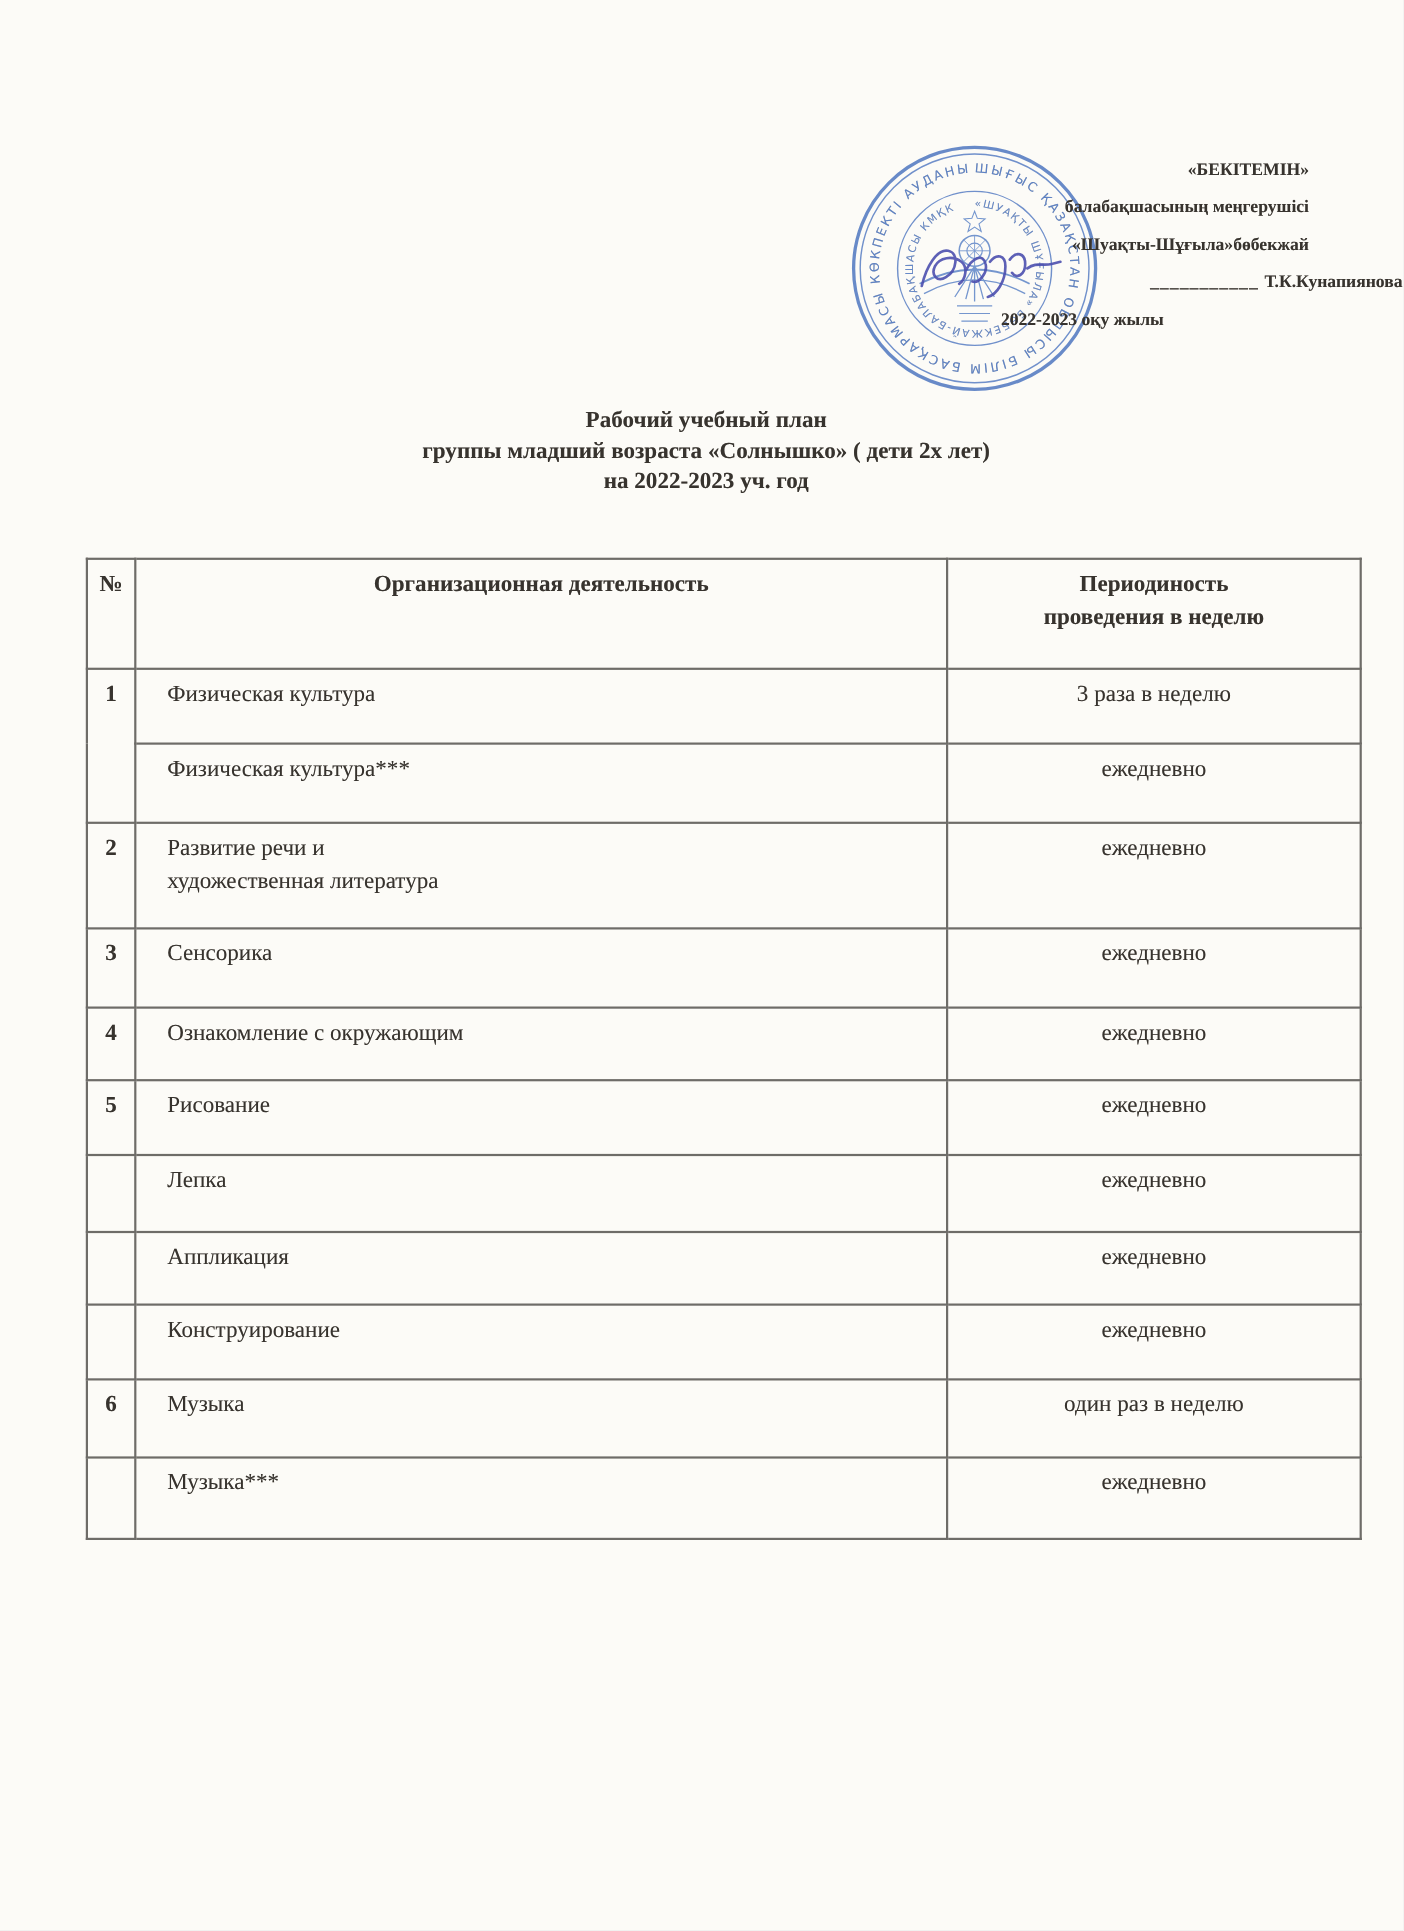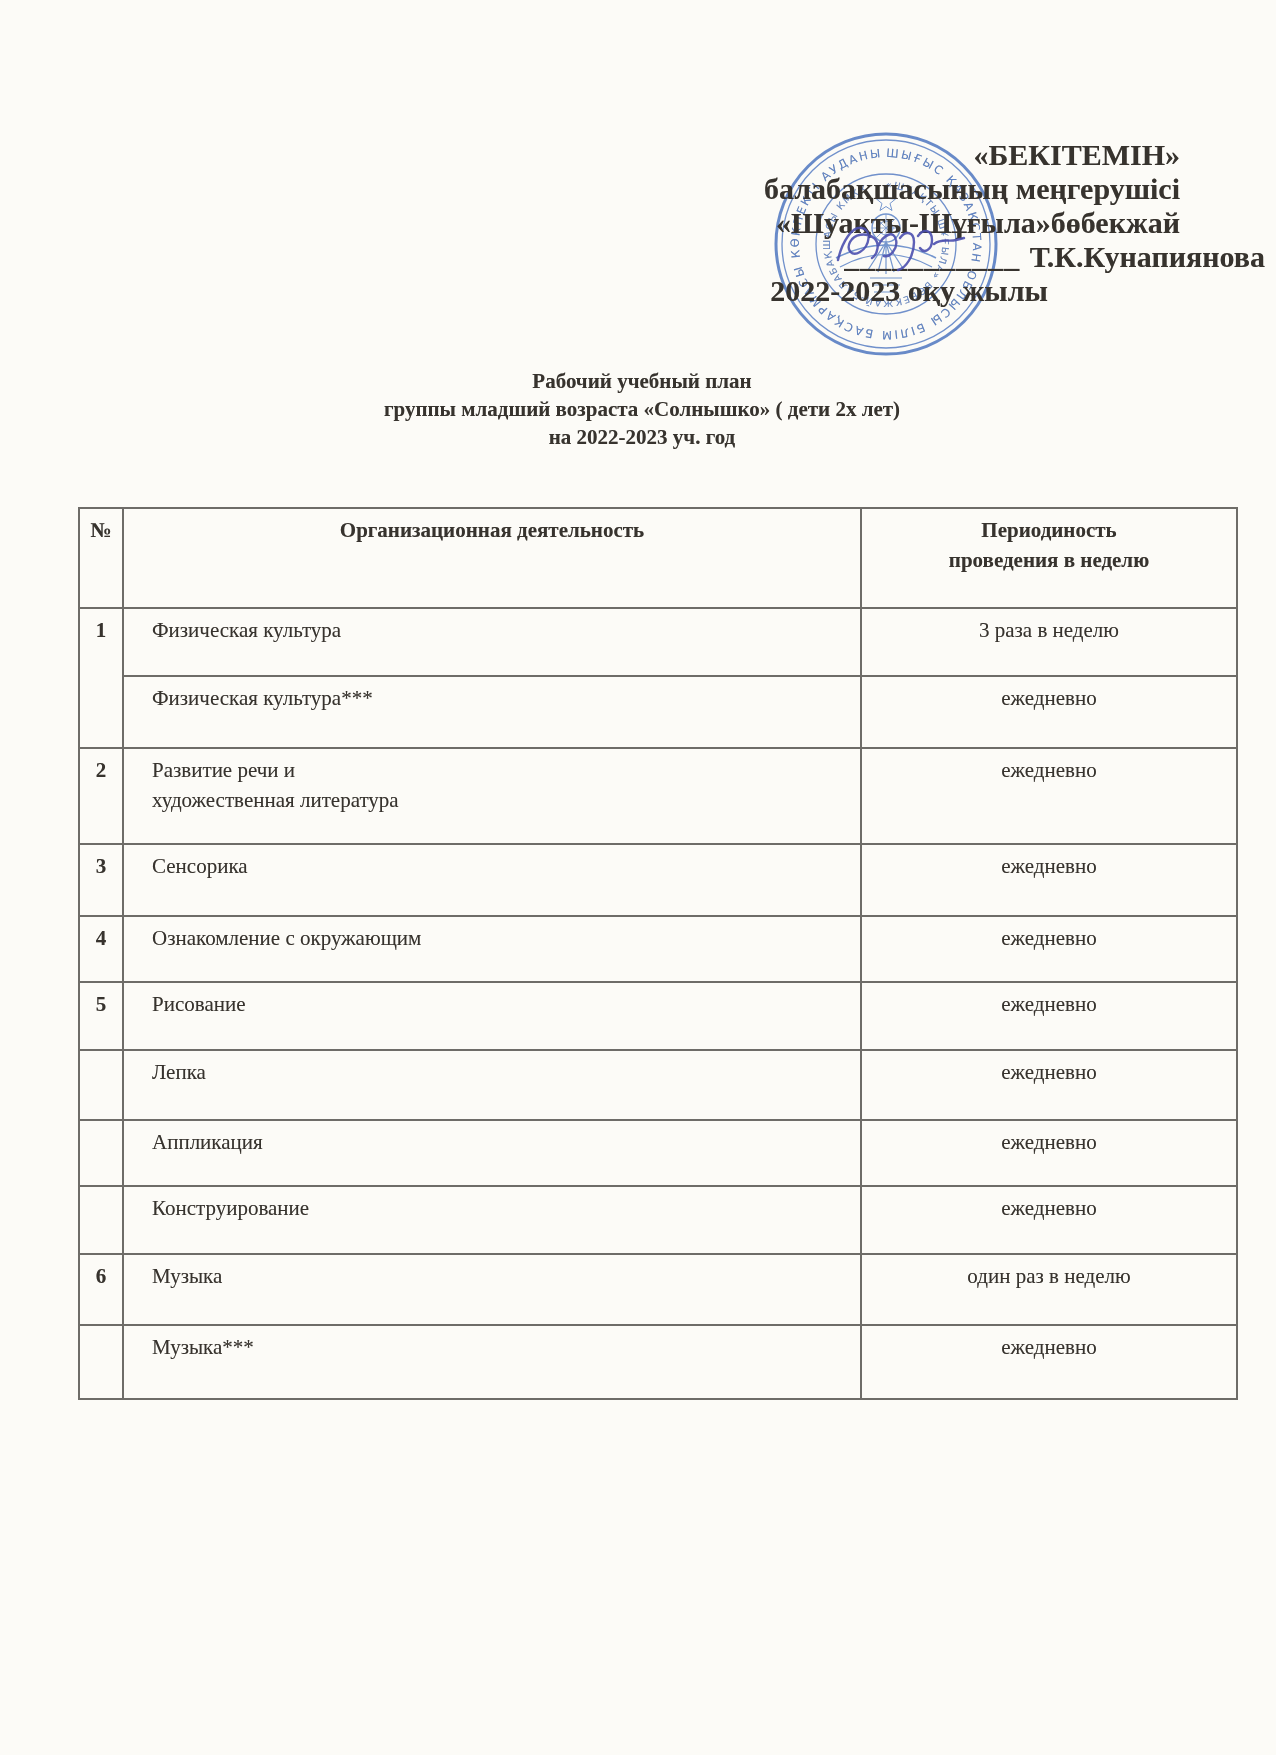--- a/index.html
+++ b/index.html
@@ -5,22 +5,22 @@
   html,body{margin:0;padding:0;background:#e9e9e9;}
   .page{
     position:relative;width:1276px;height:1755px;margin:0 auto;
     background:#fcfbf7;overflow:hidden;
     font-family:"Liberation Serif","DejaVu Serif",serif;
     color:#37332e;
     text-shadow:0 0 .6px rgba(60,55,50,.35);
   }
   
   .approval{
-    position:absolute;top:138px;right:96px;
-    text-align:right;font-weight:700;font-size:30px;line-height:34px;
+    position:absolute;top:138px;right:86px;
+    text-align:right;font-weight:700;font-size:16px;line-height:34px;
     white-space:nowrap;z-index:3;
   }
   .approval .name-row{margin-right:-85px;}
   .approval .year-row{margin-right:132px;}
   .approval .blank{letter-spacing:1px;font-style:italic;}
   
   .stamp{position:absolute;left:770px;top:128px;width:232px;height:232px;z-index:2;opacity:.92;mix-blend-mode:multiply;}
   .sig{position:absolute;left:830px;top:216px;width:140px;height:58px;z-index:4;}
   
   .title{

